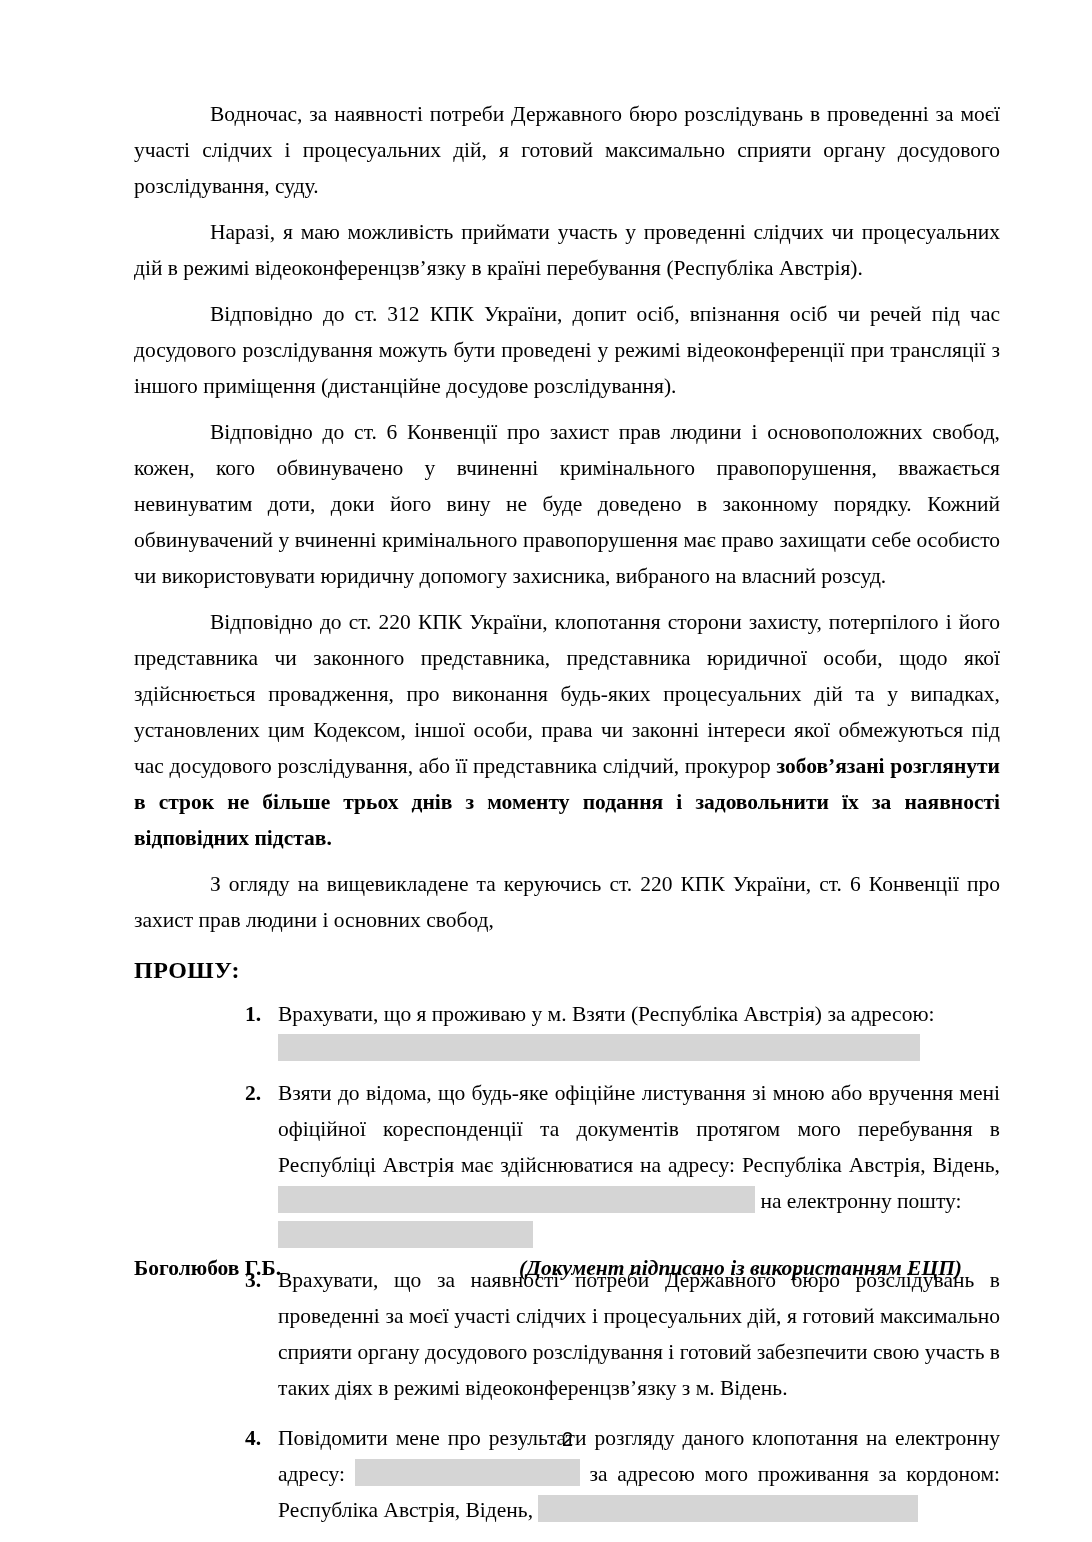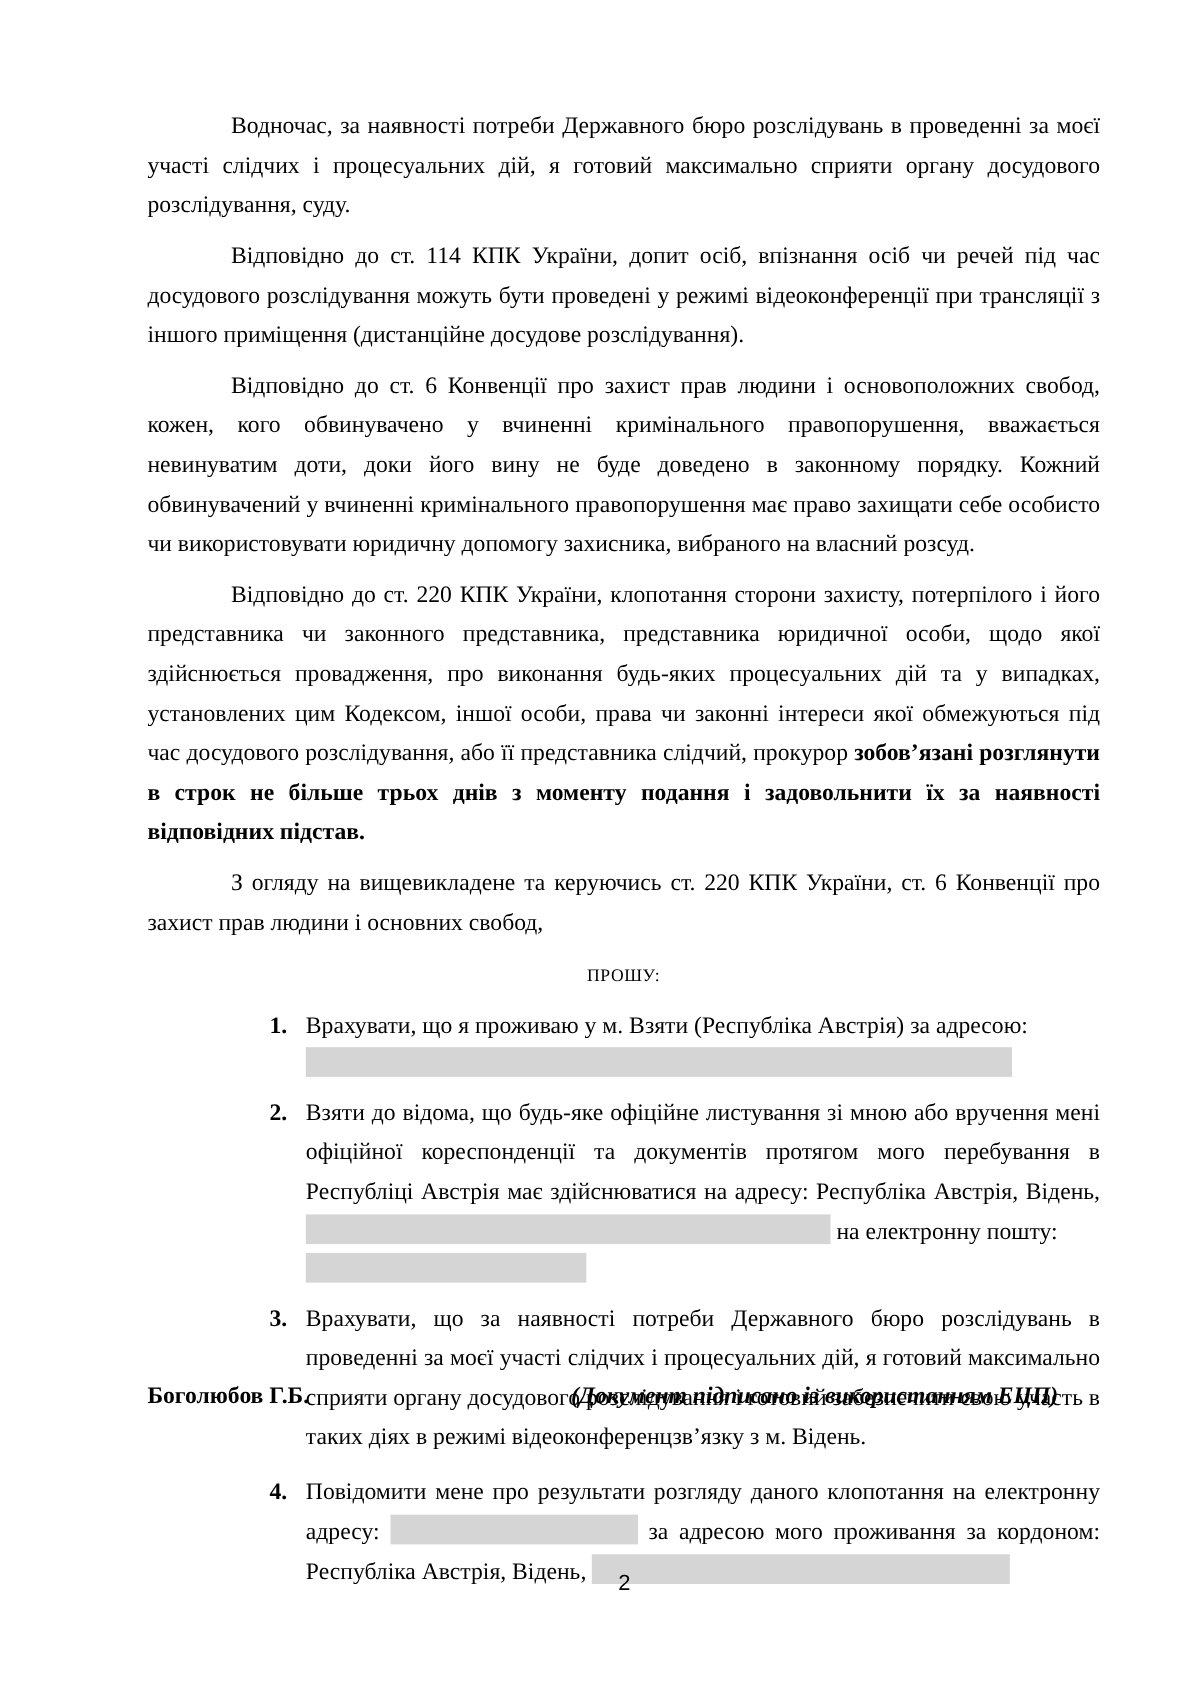--- a/index.html
+++ b/index.html
@@ -33,24 +33,23 @@
     hyphens: none;
   }
   p.para + p.para {
     margin-top: 10px;
   }
   .b {
     font-weight: bold;
   }
   .proshu {
     margin: 16px 0 10px 0;
-    font-size: 16px;
+    font-size: 24px;
     line-height: 32px;
-    font-weight: normal;
-    text-align: center;
+    font-weight: bold;
     letter-spacing: 0.5px;
   }
   ol.requests {
     list-style: none;
     margin: 0;
     padding: 0;
   }
   ol.requests > li {
     position: relative;
     padding-left: 144px;
@@ -124,22 +123,23 @@
 </style>
 </head>
 <body>
 
 <div class="page">
 
   <div class="body-block">
 
     <p class="para">Водночас, за наявності потреби Державного бюро розслідувань в проведенні за моєї участі слідчих і процесуальних дій, я готовий максимально сприяти органу досудового розслідування, суду.</p>
 
+    <p class="para">Наразі, я маю можливість приймати участь у проведенні слідчих чи процесуальних дій в режимі відеоконференцзв’язку в країні перебування (Республіка Австрія).</p>
 
-    <p class="para">Відповідно до ст. 114 КПК України, допит осіб, впізнання осіб чи речей під час досудового розслідування можуть бути проведені у режимі відеоконференції при трансляції з іншого приміщення (дистанційне досудове розслідування).</p>
+    <p class="para">Відповідно до ст. 312 КПК України, допит осіб, впізнання осіб чи речей під час досудового розслідування можуть бути проведені у режимі відеоконференції при трансляції з іншого приміщення (дистанційне досудове розслідування).</p>
 
     <p class="para">Відповідно до ст. 6 Конвенції про захист прав людини і основоположних свобод, кожен, кого обвинувачено у вчиненні кримінального правопорушення, вважається невинуватим доти, доки його вину не буде доведено в законному порядку. Кожний обвинувачений у вчиненні кримінального правопорушення має право захищати себе особисто чи використовувати юридичну допомогу захисника, вибраного на власний розсуд.</p>
 
     <p class="para"><span>Відповідно до ст. 220 КПК України, клопотання сторони захисту, потерпілого і його представника чи законного представника, представника юридичної особи, щодо якої здійснюється провадження, про виконання будь-яких процесуальних дій та у випадках, установлених цим Кодексом, іншої особи, права чи законні інтереси якої обмежуються під час досудового розслідування, або її представника слідчий, прокурор </span><span class="b">зобов’язані розглянути в строк не більше трьох днів з моменту подання і задовольнити їх за наявності відповідних підстав.</span></p>
 
     <p class="para">З огляду на вищевикладене та керуючись ст. 220 КПК України, ст. 6 Конвенції про захист прав людини і основних свобод,</p>
 
     <div class="proshu">ПРОШУ:</div>
 
     <ol class="requests">

